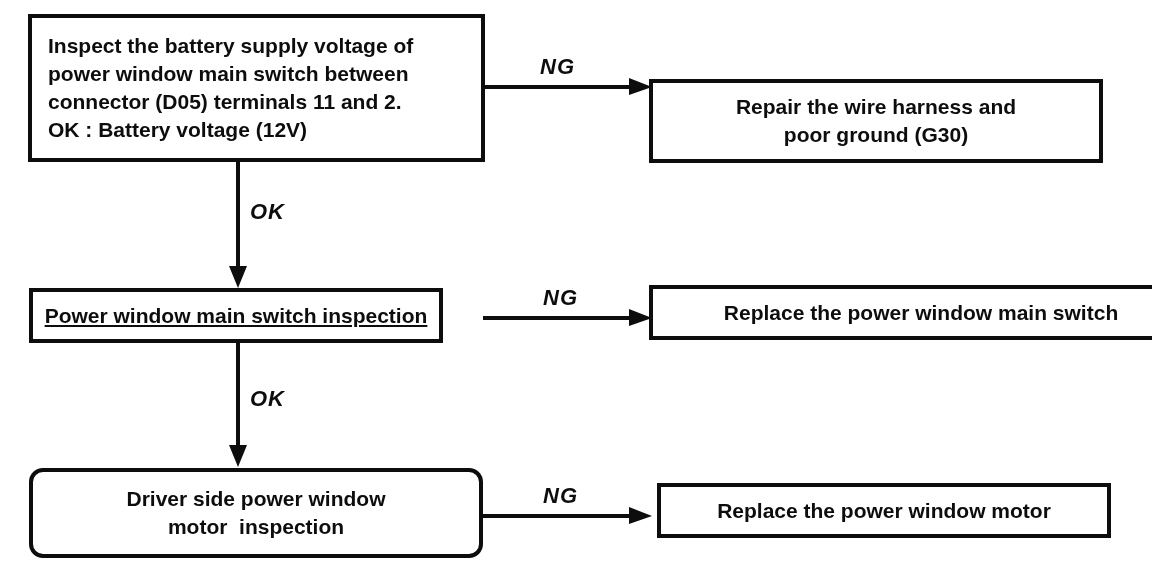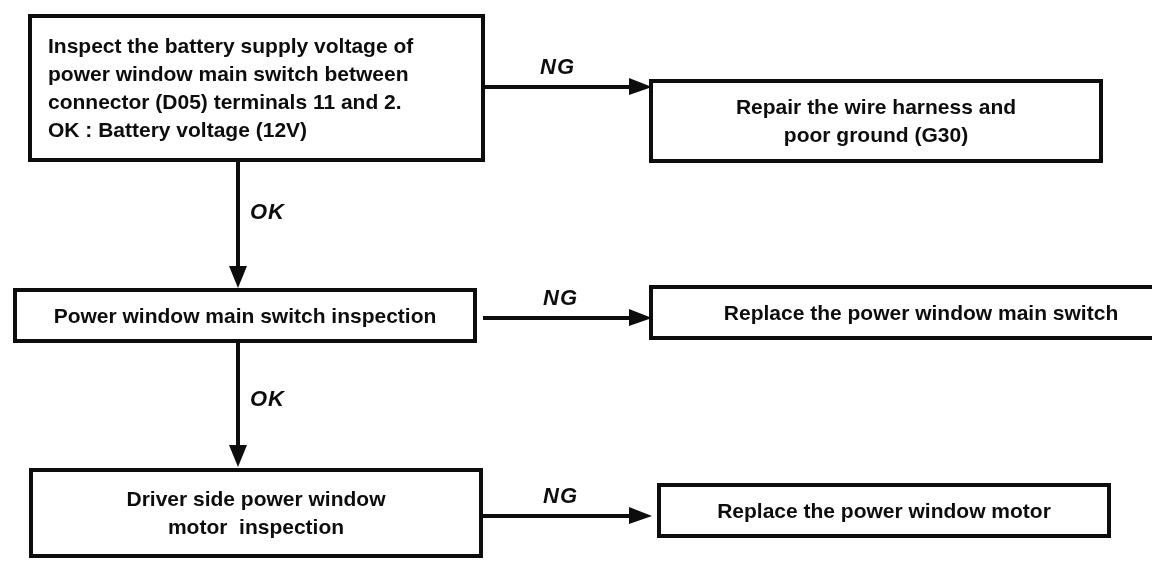--- a/index.html
+++ b/index.html
@@ -30,22 +30,22 @@
     text-align: center;
     white-space: pre-wrap;
   }
   
   #n-step1 {
     left: 28px; top: 14px; width: 457px; height: 148px;
     justify-content: flex-start;
     text-align: left;
     padding: 0 10px 0 16px;
   }
-  #n-step2 { left: 13px; top: 288px; width: 464px; height: 55px; }
-  #n-step3 { left: 29px; top: 468px; width: 454px; height: 90px; }
+  #n-step2 { left: 29px; top: 288px; width: 414px; height: 55px; text-decoration: underline; }
+  #n-step3 { left: 29px; top: 468px; width: 454px; height: 90px; border-radius: 14px; }
   
   #n-repair-harness { left: 649px; top: 43px;  width: 454px; height: 84px; margin-top: 36px; }
   #n-replace-switch { left: 649px; top: 285px; width: 544px; height: 55px; }
   #n-replace-motor  { left: 649px; top: 483px; width: 454px; height: 55px; margin-left: 8px; }
 
   .edge-label {
     position: absolute;
     font-size: 22px;
     letter-spacing: 1px;
     line-height: 22px;

